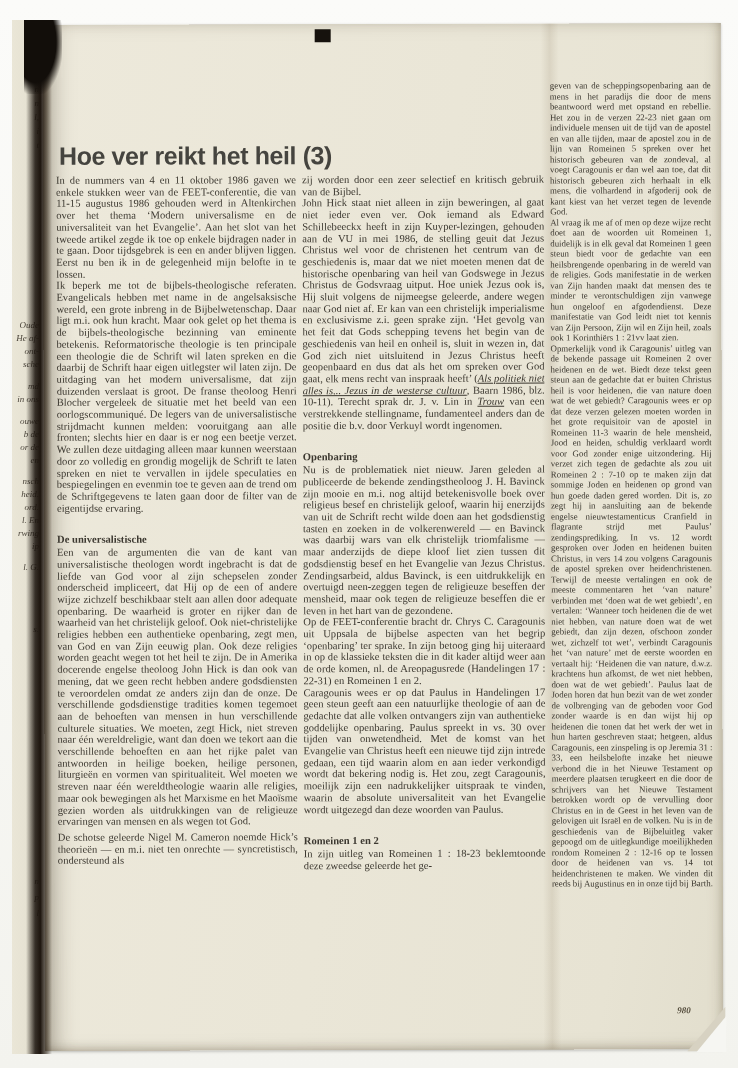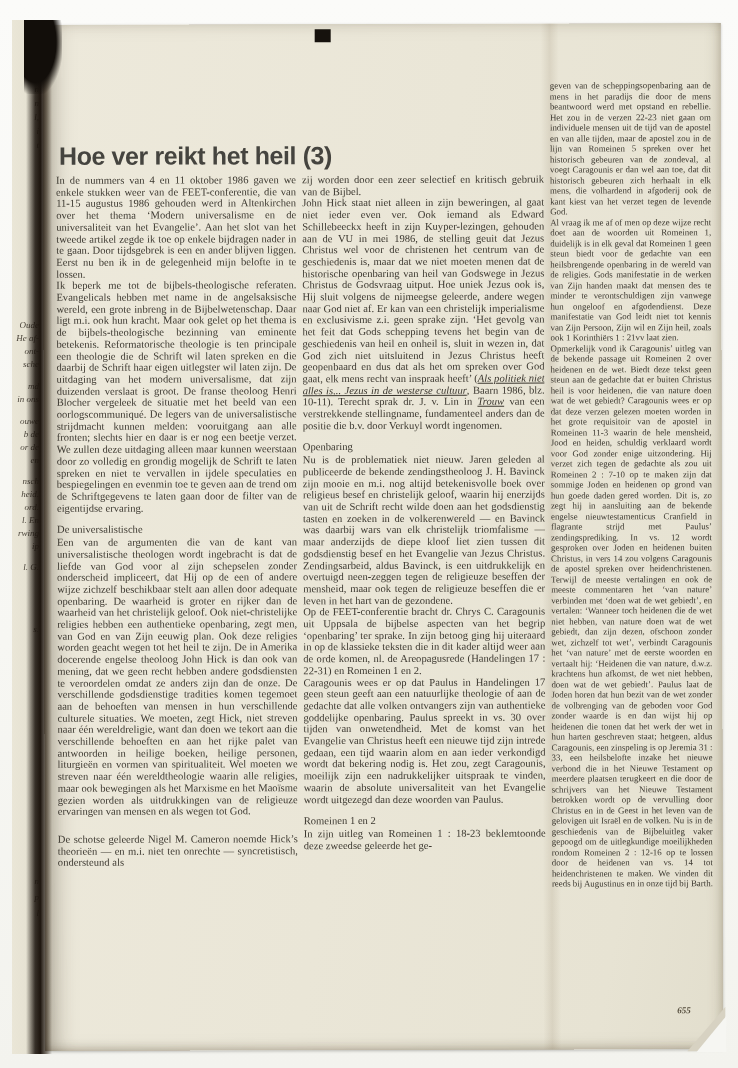--- a/index.html
+++ b/index.html
@@ -60,22 +60,22 @@
     color:#45443f;
   }
 
   .col{position:absolute;color:#3c3830;text-align:justify;}
   .col-12{font-size:10.6px;line-height:11.7px;}
   .col1{left:13px;top:150px;width:240px;height:846px;overflow:hidden;}
   .col2{left:259px;top:150px;width:242px;height:846px;overflow:hidden;}
   .col3{left:507px;top:57px;width:161px;height:950px;overflow:hidden;font-size:8.9px;line-height:10.5px;}
 
   .para{margin:0;}
-  .gap{margin-top:16px;}
-  .subhead{margin:10px 0 1px 0;font-weight:normal;}
+  .gap{margin-top:4px;}
+  .subhead{margin:20px 0 1px 0;font-weight:bold;}
   .ital{font-style:italic;text-decoration:underline;}
 
   .page-number{
     position:absolute;left:632px;top:982px;
     font-size:9px;font-weight:bold;font-style:italic;color:#544c3c;
   }
 
   
   .dogear-fold{
     position:absolute;right:-2px;bottom:-2px;width:0;height:0;
@@ -149,19 +149,19 @@
       <p class="subhead">Romeinen 1 en 2</p>
       <p class="para">In zijn uitleg van Romeinen 1 : 18-23 beklemtoonde deze zweedse geleerde het ge-</p>
     </div>
 
     <div class="col col3">
       <p class="para">geven van de scheppingsopenbaring aan de mens in het paradijs die door de mens beantwoord werd met opstand en rebellie. Het zou in de verzen 22-23 niet gaan om individuele mensen uit de tijd van de apostel en van alle tijden, maar de apostel zou in de lijn van Romeinen 5 spreken over het historisch gebeuren van de zondeval, al voegt Caragounis er dan wel aan toe, dat dit historisch gebeuren zich herhaalt in elk mens, die volhardend in afgoderij ook de kant kiest van het verzet tegen de levende God.</p>
       <p class="para">Al vraag ik me af of men op deze wijze recht doet aan de woorden uit Romeinen 1, duidelijk is in elk geval dat Romeinen 1 geen steun biedt voor de gedachte van een heilsbrengende openbaring in de wereld van de religies. Gods manifestatie in de werken van Zijn handen maakt dat mensen des te minder te verontschuldigen zijn vanwege hun ongeloof en afgodendienst. Deze manifestatie van God leidt niet tot kennis van Zijn Persoon, Zijn wil en Zijn heil, zoals ook 1 Korinthiërs 1 : 21vv laat zien.</p>
       <p class="para">Opmerkelijk vond ik Caragounis’ uitleg van de bekende passage uit Romeinen 2 over heidenen en de wet. Biedt deze tekst geen steun aan de gedachte dat er buiten Christus heil is voor heidenen, die van nature doen wat de wet gebiedt? Caragounis wees er op dat deze verzen gelezen moeten worden in het grote requisitoir van de apostel in Romeinen 11-3 waarin de hele mensheid, Jood en heiden, schuldig verklaard wordt voor God zonder enige uitzondering. Hij verzet zich tegen de gedachte als zou uit Romeinen 2 : 7-10 op te maken zijn dat sommige Joden en heidenen op grond van hun goede daden gered worden. Dit is, zo zegt hij in aansluiting aan de bekende engelse nieuwtestamenticus Cranfield in flagrante strijd met Paulus’ zendingsprediking. In vs. 12 wordt gesproken over Joden en heidenen buiten Christus, in vers 14 zou volgens Caragounis de apostel spreken over heidenchristenen. Terwijl de meeste vertalingen en ook de meeste commentaren het ‘van nature’ verbinden met ‘doen wat de wet gebiedt’, en vertalen: ‘Wanneer toch heidenen die de wet niet hebben, van nature doen wat de wet gebiedt, dan zijn dezen, ofschoon zonder wet, zichzelf tot wet’, verbindt Caragounis het ‘van nature’ met de eerste woorden en vertaalt hij: ‘Heidenen die van nature, d.w.z. krachtens hun afkomst, de wet niet hebben, doen wat de wet gebiedt’. Paulus laat de Joden horen dat hun bezit van de wet zonder de volbrenging van de geboden voor God zonder waarde is en dan wijst hij op heidenen die tonen dat het werk der wet in hun harten geschreven staat; hetgeen, aldus Caragounis, een zinspeling is op Jeremia 31 : 33, een heilsbelofte inzake het nieuwe verbond die in het Nieuwe Testament op meerdere plaatsen terugkeert en die door de schrijvers van het Nieuwe Testament betrokken wordt op de vervulling door Christus en in de Geest in het leven van de gelovigen uit Israël en de volken. Nu is in de geschiedenis van de Bijbeluitleg vaker gepoogd om de uitlegkundige moeilijkheden rondom Romeinen 2 : 12-16 op te lossen door de heidenen van vs. 14 tot heidenchristenen te maken. We vinden dit reeds bij Augustinus en in onze tijd bij Barth.</p>
     </div>
 
-    <div class="page-number">655</div>
+    <div class="page-number">980</div>
 
     <div class="dogear-fold"></div>
     <div class="dogear-cut"></div>
   </div>
 
 </div>
 
 </body></html>

